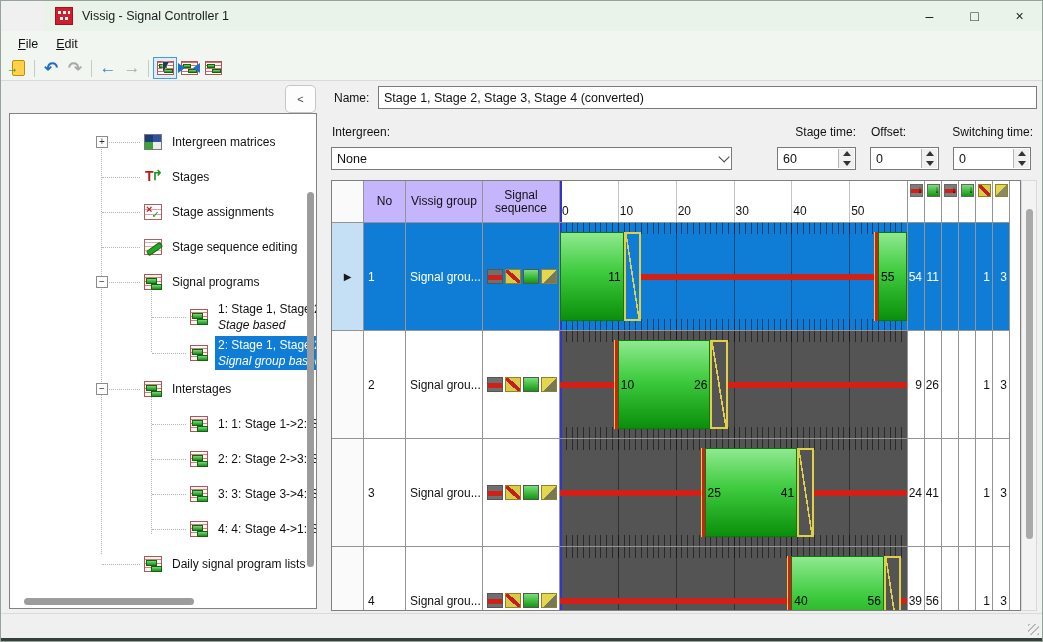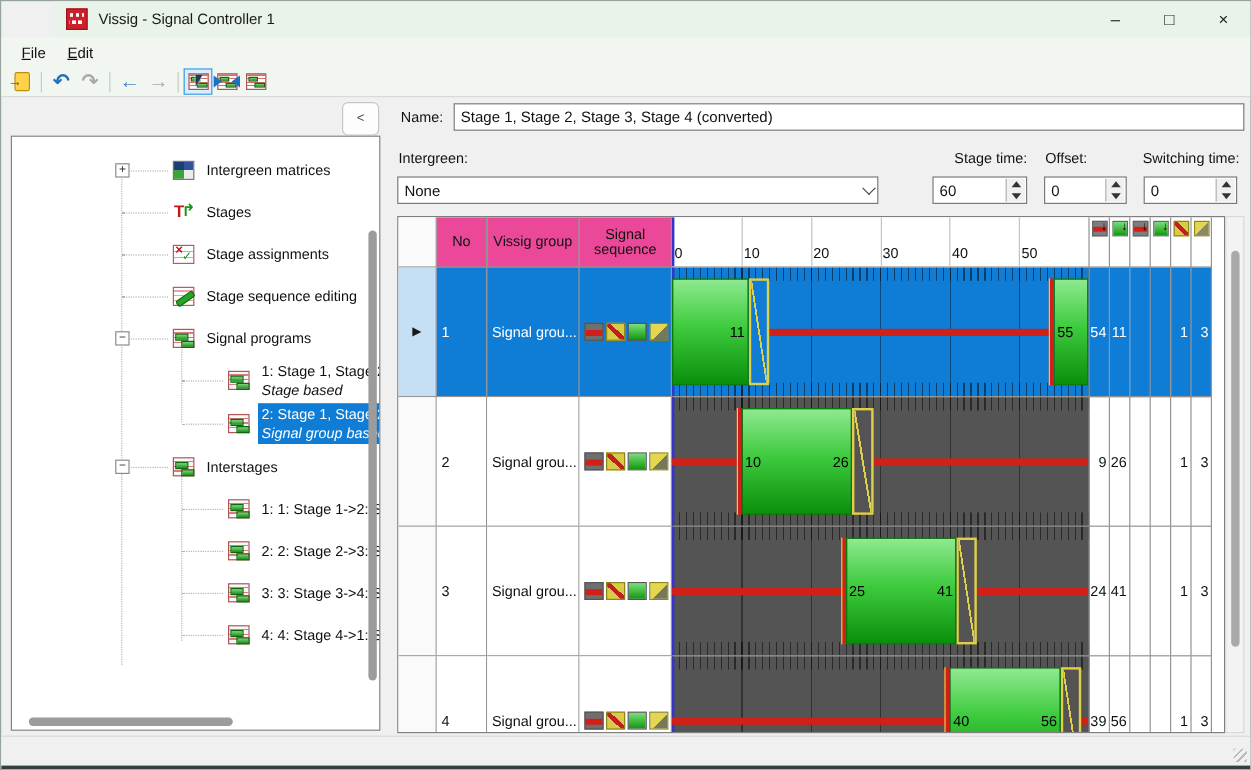--- a/index.html
+++ b/index.html
@@ -126,21 +126,21 @@
   .trow.body { height:108px; }
   .tcell { flex:none; border-right:1px solid #949494; border-bottom:1px solid #949494;
            position:relative; overflow:hidden; }
   .c-sel { width:32px; background:#fafafa; display:flex; align-items:center; justify-content:center; }
   .c-no { width:42px; }
   .c-grp { width:77px; }
   .c-seq { width:77px; }
   .c-tl { width:348px; }
   .c-val { width:17px; }
   .hdr-txt { display:flex; align-items:center; justify-content:center; text-align:center;
-             height:100%; font-size:12px; line-height:13px; background:#ec4899; }
+             height:100%; font-size:12px; line-height:13px; background:#c4b5fd; }
   .hdr-tl { background:#fff; }
   .tick-label { position:absolute; bottom:4px; font-size:12px; color:#111; }
   .grid-10 { position:absolute; top:0; bottom:0; width:1px; background:#c4c4c4; }
   .zero-line { position:absolute; left:0; top:0; bottom:0; width:2px; background:#3434c8; z-index:3; }
   .hicon { width:13px; height:13px; margin:3px auto 0; position:relative; border:1px solid #666; }
   .hicon.red { background:#7d7d7d; }
   .hicon.red::before { content:''; position:absolute; left:0; right:0; top:4px; height:4px; background:#d02018; }
   .hicon.green { background:linear-gradient(#79df79,#12980f); }
   .hicon.arrow::after { content:'\2193'; position:absolute; right:-1px; top:-1px; font-size:10px;
                         font-weight:bold; color:#000; }
@@ -320,20 +320,25 @@
         </div>
         <div class="tree-item level1">
           <div class="stub"></div>
           <div class="ticon ic-sigprog"></div>
           <div class="tlabel">3: 3: Stage 3-&gt;4: Stage 4</div>
         </div>
         <div class="tree-item level1">
           <div class="stub"></div>
           <div class="ticon ic-sigprog"></div>
           <div class="tlabel">4: 4: Stage 4-&gt;1: Stage 1</div>
+        </div>
+        <div class="tree-item level0">
+          <div class="stub"></div>
+          <div class="ticon ic-sigprog"></div>
+          <div class="tlabel">Daily signal program lists</div>
         </div>
       </div>
     <div class="tree-vscroll"></div>
     <div class="tree-hscroll"></div>
   </div>
 
   <div class="flabel" style="left:333px; top:90px;">Name:</div>
   <input class="fieldinput" style="left: 377px; top: 85px; width: 659px; height: 23px;" readonly="" value="Stage 1, Stage 2, Stage 3, Stage 4 (converted)">
   <div class="flabel" style="left:331px; top:124px;">Intergreen:</div>
   <div class="field combo" style="left:330px; top:146px; width:401px; height:23px;">

